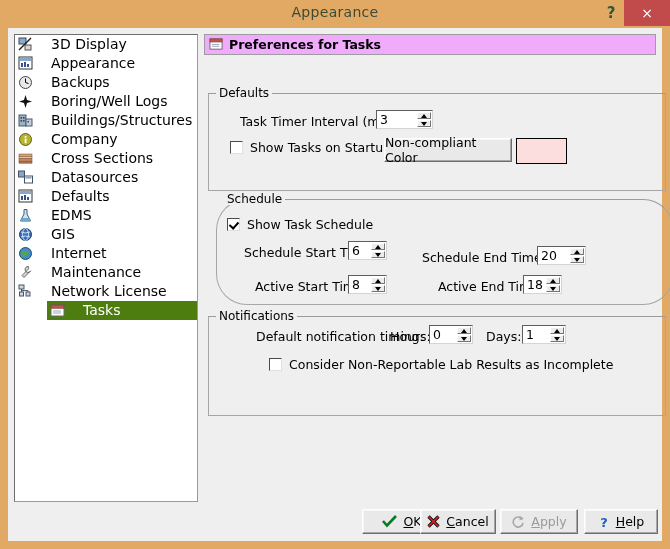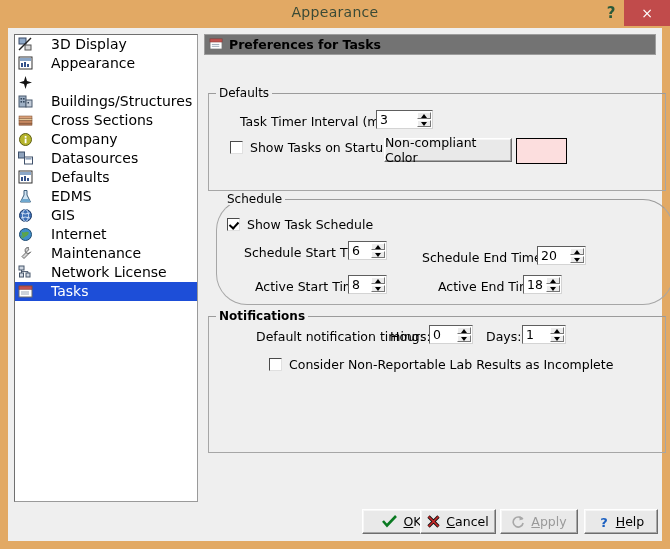--- a/index.html
+++ b/index.html
@@ -84,35 +84,36 @@
   .side-item {
     position: relative;
     height: 19px;
     line-height: 19px;
     padding-left: 36px;
     font-size: 14px;
     white-space: nowrap;
     cursor: default;
   }
   .side-item.selected {
-    background: #1d4ed8;
+    background: #4d7c0f;
     color: #ffffff;
+    margin-left: 32px;
   }
   .side-icon {
     position: absolute;
     left: 3px; top: 2px;
     width: 16px; height: 15px;
   }
 
   
   #panel-header {
     position: absolute;
     left: 196px; top: 6px;
     width: 452px; height: 21px;
-    background: #737373;
+    background: #f0abfc;
     border: 1px solid #9d9d9d;
     box-sizing: border-box;
   }
   #panel-header .hdr-icon {
     position: absolute;
     left: 4px; top: 2px;
     width: 15px; height: 14px;
   }
   #panel-header .hdr-label {
     position: absolute;
@@ -134,21 +135,21 @@
     left: 7px; top: -7px;
     background: #efefef;
     padding: 0 3px;
     font-size: 12px;
     color: #000;
     line-height: 12px;
   }
 
   #gb-defaults      { left: 200px; top: 65px;  width: 458px; height: 98px; }
   #gb-schedule      { left: 208px; top: 171px; width: 458px; height: 106px; border-radius: 31px; }
-  #gb-notifications { left: 200px; top: 288px; width: 458px; height: 137px; font-weight: bold; }
+  #gb-notifications { left: 200px; top: 288px; width: 458px; height: 100px; }
 
   .fld-label {
     position: absolute;
     font-size: 12.5px;
     white-space: nowrap;
     color: #000;
   }
 
   
   .spin {
@@ -301,65 +302,76 @@
             <rect x="1" y="1" width="13" height="12" fill="#ffffff" stroke="#333"></rect>
             <rect x="2" y="2" width="11" height="3" fill="#8aa6c8"></rect>
             <rect x="3" y="7" width="2" height="4" fill="#33518a"></rect>
             <rect x="6" y="6" width="2" height="5" fill="#33518a"></rect>
             <rect x="9" y="8" width="2" height="3" fill="#33518a"></rect>
           </svg>
         </span>
         <span>Appearance</span>
       </div>
 
+      <div class="side-item">
+        <span class="side-icon">
+          <svg width="16" height="15" viewBox="0 0 16 15">
+            <circle cx="7.5" cy="7.5" r="6" fill="#e9e9e9" stroke="#444"></circle>
+            <line x1="7.5" y1="7.5" x2="7.5" y2="3.5" stroke="#000"></line>
+            <line x1="7.5" y1="7.5" x2="10.5" y2="8.5" stroke="#000"></line>
+          </svg>
+        </span>
+        <span>Backups</span>
+      </div>
 
       <div class="side-item">
         <span class="side-icon">
           <svg width="16" height="15" viewBox="0 0 16 15">
             <path d="M7.5 1 L9 6 L14 7.5 L9 9 L7.5 14 L6 9 L1 7.5 L6 6 Z" fill="#111"></path>
           </svg>
         </span>
+        <span>Boring/Well Logs</span>
       </div>
 
       <div class="side-item">
         <span class="side-icon">
           <svg width="16" height="15" viewBox="0 0 16 15">
             <rect x="1" y="2" width="7" height="11" fill="#9fb0c4" stroke="#4a5a6e"></rect>
             <rect x="8" y="6" width="6" height="7" fill="#c3ccd8" stroke="#4a5a6e"></rect>
             <rect x="2.5" y="4" width="1.6" height="1.6" fill="#34465c"></rect>
             <rect x="5" y="4" width="1.6" height="1.6" fill="#34465c"></rect>
             <rect x="2.5" y="7" width="1.6" height="1.6" fill="#34465c"></rect>
             <rect x="5" y="7" width="1.6" height="1.6" fill="#34465c"></rect>
             <rect x="9.5" y="8" width="1.5" height="1.5" fill="#34465c"></rect>
           </svg>
         </span>
         <span>Buildings/Structures</span>
       </div>
 
       <div class="side-item">
         <span class="side-icon">
           <svg width="16" height="15" viewBox="0 0 16 15">
+            <circle cx="7.5" cy="7.5" r="6" fill="#b6b52c" stroke="#5f5f12"></circle>
+            <rect x="6.7" y="4" width="1.8" height="1.8" fill="#fff"></rect>
+            <rect x="6.7" y="6.6" width="1.8" height="4.6" fill="#fff"></rect>
+          </svg>
+        </span>
+        <span>Company</span>
+      </div>
+
+      <div class="side-item">
+        <span class="side-icon">
+          <svg width="16" height="15" viewBox="0 0 16 15">
             <rect x="1" y="3" width="13" height="2.4" fill="#d8a07a" stroke="#7a4a2a" stroke-width=".5"></rect>
             <rect x="1" y="5.4" width="13" height="2.4" fill="#e4c79a" stroke="#7a4a2a" stroke-width=".5"></rect>
             <rect x="1" y="7.8" width="13" height="2.4" fill="#c98a62" stroke="#7a4a2a" stroke-width=".5"></rect>
             <rect x="1" y="10.2" width="13" height="2" fill="#a9714f" stroke="#7a4a2a" stroke-width=".5"></rect>
           </svg>
         </span>
         <span>Cross Sections</span>
-      </div>
-
-      <div class="side-item">
-        <span class="side-icon">
-          <svg width="16" height="15" viewBox="0 0 16 15">
-            <circle cx="7.5" cy="7.5" r="6" fill="#b6b52c" stroke="#5f5f12"></circle>
-            <rect x="6.7" y="4" width="1.8" height="1.8" fill="#fff"></rect>
-            <rect x="6.7" y="6.6" width="1.8" height="4.6" fill="#fff"></rect>
-          </svg>
-        </span>
-        <span>Company</span>
       </div>
 
       <div class="side-item">
         <span class="side-icon">
           <svg width="16" height="15" viewBox="0 0 16 15">
             <rect x="0.5" y="1" width="6" height="6" fill="#8fa3bd" stroke="#3f506a"></rect>
             <rect x="6.5" y="6" width="8" height="7" fill="#ffffff" stroke="#3f506a"></rect>
             <rect x="7.5" y="7" width="6" height="1.6" fill="#8fa3bd"></rect>
           </svg>
         </span>

